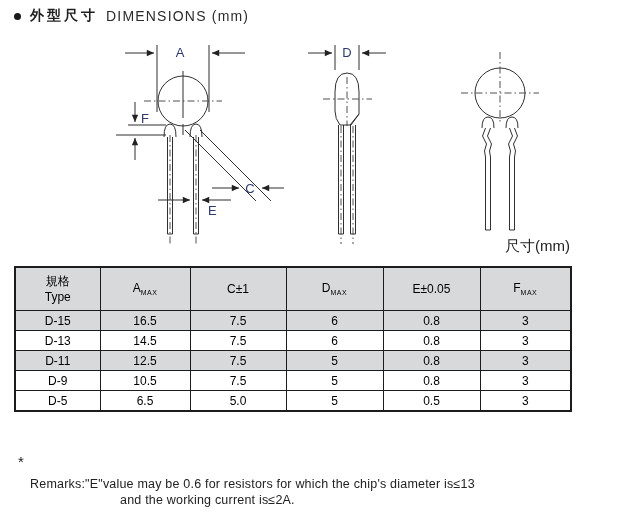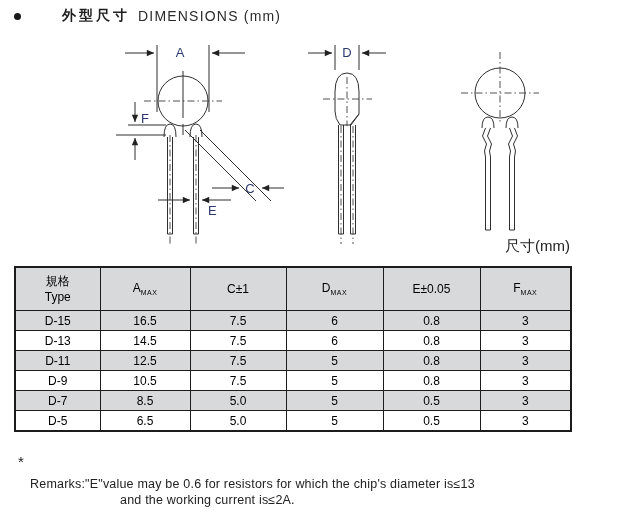--- a/index.html
+++ b/index.html
@@ -4,21 +4,21 @@
 <style>
   html,body { margin:0; padding:0; background:#fff; }
   .page {
     position:relative; width:644px; height:516px; background:#ffffff;
     font-family:"Liberation Sans","DejaVu Sans",sans-serif; color:#222222;
     overflow:hidden;
   }
   
   .title-row { position:absolute; left:14px; top:7px; display:flex; align-items:center; }
   .bullet { width:7px; height:7px; border-radius:50%; background:#1a1a1a; margin-right:9px; }
-  .t-zh { font-size:14px; font-weight:bold; letter-spacing:3px; color:#1f1f1f;margin-left:32px; }
+  .t-zh { font-size:14px; font-weight:bold; letter-spacing:3px; color:#1f1f1f; }
   .t-en { font-size:14px; letter-spacing:1.2px; color:#2b2b2b; margin-left:8px; }
 
   
   svg.fig { position:absolute; overflow:visible; }
   svg.fig line, svg.fig path, svg.fig circle, svg.fig polyline {
     stroke:#2f2f2f; stroke-width:1; fill:none;
   }
   svg.fig .dash { stroke-dasharray:7 3 1.5 3; stroke-width:0.9; stroke:#3c3c3c; }
   svg.fig text.dlab {
     fill:#2c3a6e; font-size:13px; stroke:none;
@@ -216,28 +216,20 @@
         <td>3</td>
       </tr>
       <tr>
         <td>D-9</td>
         <td>10.5</td>
         <td>7.5</td>
         <td>5</td>
         <td>0.8</td>
         <td>3</td>
       </tr>
-      <tr class="shade">
-        <td>D-7</td>
-        <td>8.5</td>
-        <td>5.0</td>
-        <td>5</td>
-        <td>0.5</td>
-        <td>3</td>
-      </tr>
       <tr>
         <td>D-5</td>
         <td>6.5</td>
         <td>5.0</td>
         <td>5</td>
         <td>0.5</td>
         <td>3</td>
       </tr>
     </tbody>
   </table>

